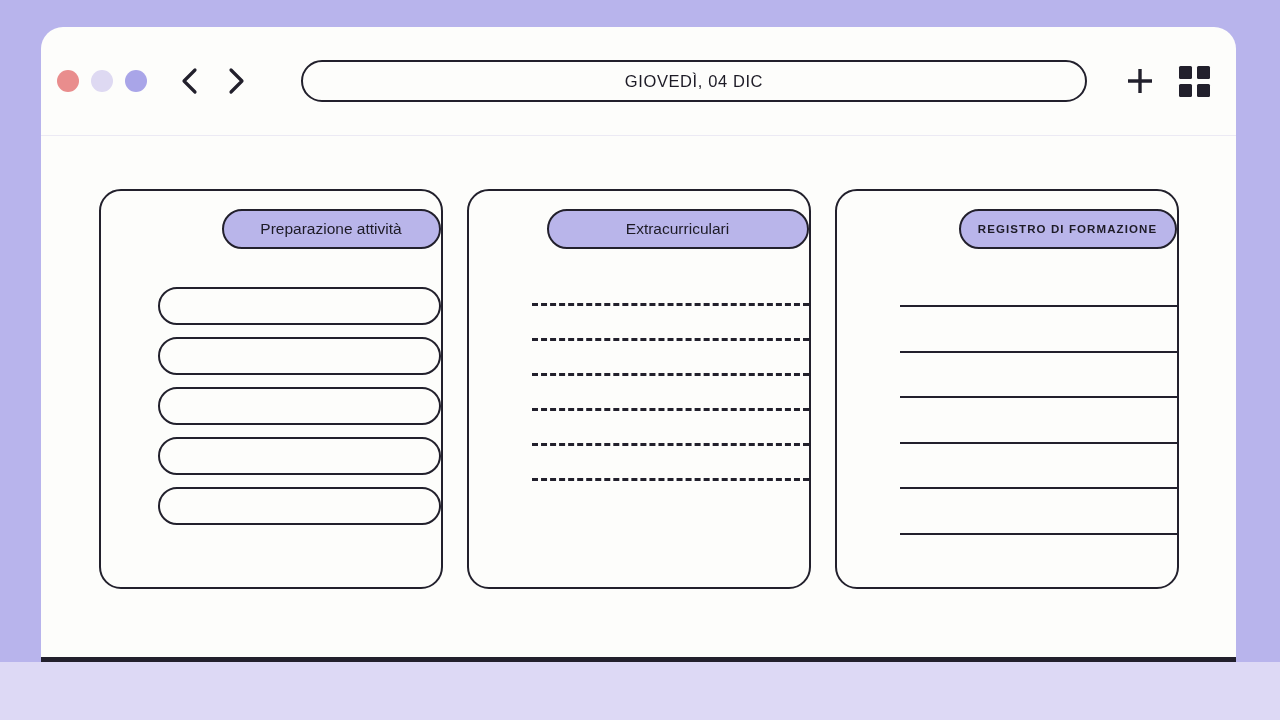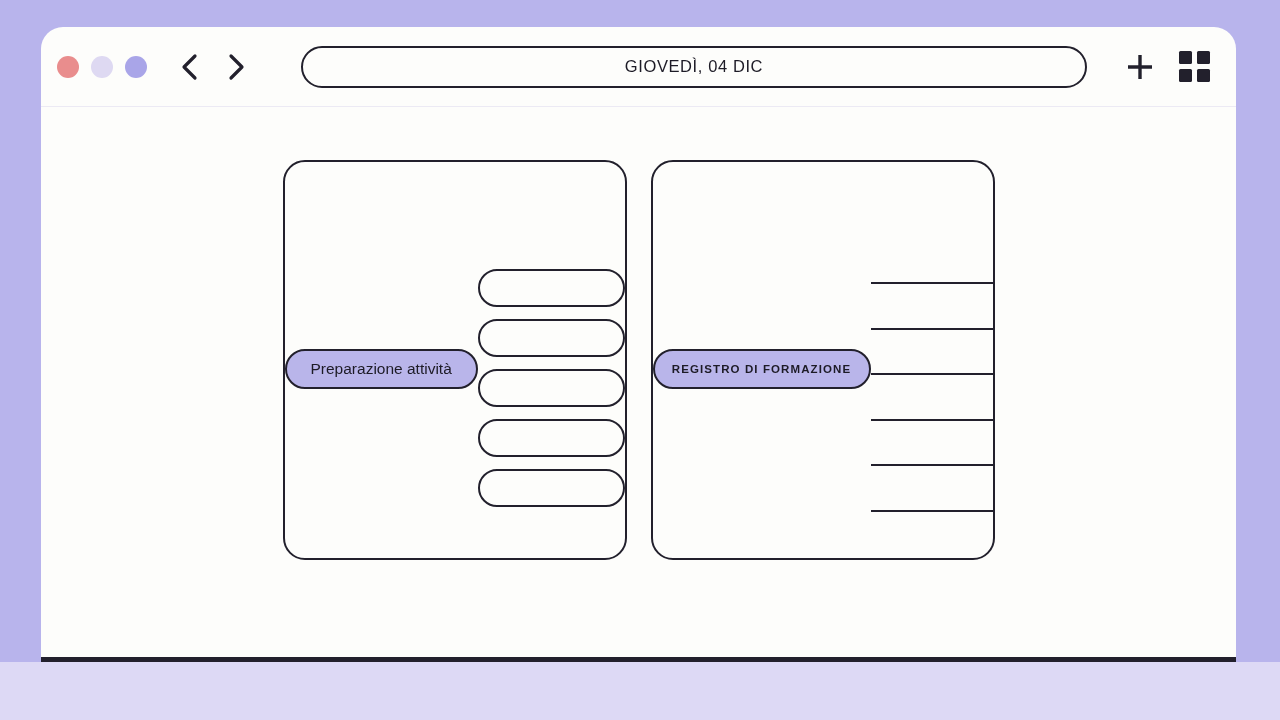--- a/index.html
+++ b/index.html
@@ -35,21 +35,21 @@
     height: 635px;
     background: #fdfdfb;
     border-radius: 22px 22px 0 0;
     border-bottom: 5px solid #22202c;
     overflow: hidden;
   }
 
   
   .titlebar {
     position: relative;
-    height: 80px;
+    height: 109px;
     border-bottom: 1px solid #eceaf4;
     display: flex;
     align-items: center;
     padding: 0 0 0 16px;
   }
 
   .traffic-lights {
     display: flex;
     gap: 12px;
     align-items: center;
@@ -126,22 +126,22 @@
   }
 
   .card {
     width: 344px;
     height: 400px;
     border: 2.5px solid #22202c;
     border-radius: 22px;
     background: #fdfdfb;
     padding: 18px 0 0 0;
     display: flex;
-    flex-direction: row;
-    align-items: center;
+    flex-direction: column;
+    align-items: flex-end;
   }
 
   .card-pill {
     border: 2.5px solid #22202c;
     border-radius: 20px;
     background: #b9b5ea;
     height: 40px;
     display: flex;
     align-items: center;
     justify-content: center;
@@ -264,20 +264,33 @@
       </div>
       <div class="row-list">
         <div class="row-pill"></div>
         <div class="row-pill"></div>
         <div class="row-pill"></div>
         <div class="row-pill"></div>
         <div class="row-pill"></div>
       </div>
     </div>
 
+    <div class="card">
+      <div class="card-pill pill-w2">
+        <span class="card-pill-text">Extracurriculari</span>
+      </div>
+      <div class="line-list">
+        <div class="line-dashed"></div>
+        <div class="line-dashed"></div>
+        <div class="line-dashed"></div>
+        <div class="line-dashed"></div>
+        <div class="line-dashed"></div>
+        <div class="line-dashed"></div>
+      </div>
+    </div>
 
     <div class="card">
       <div class="card-pill pill-w3 pill-caps">
         <span class="card-pill-text">REGISTRO DI FORMAZIONE</span>
       </div>
       <div class="line-list-solid">
         <div class="line-solid"></div>
         <div class="line-solid"></div>
         <div class="line-solid"></div>
         <div class="line-solid"></div>

